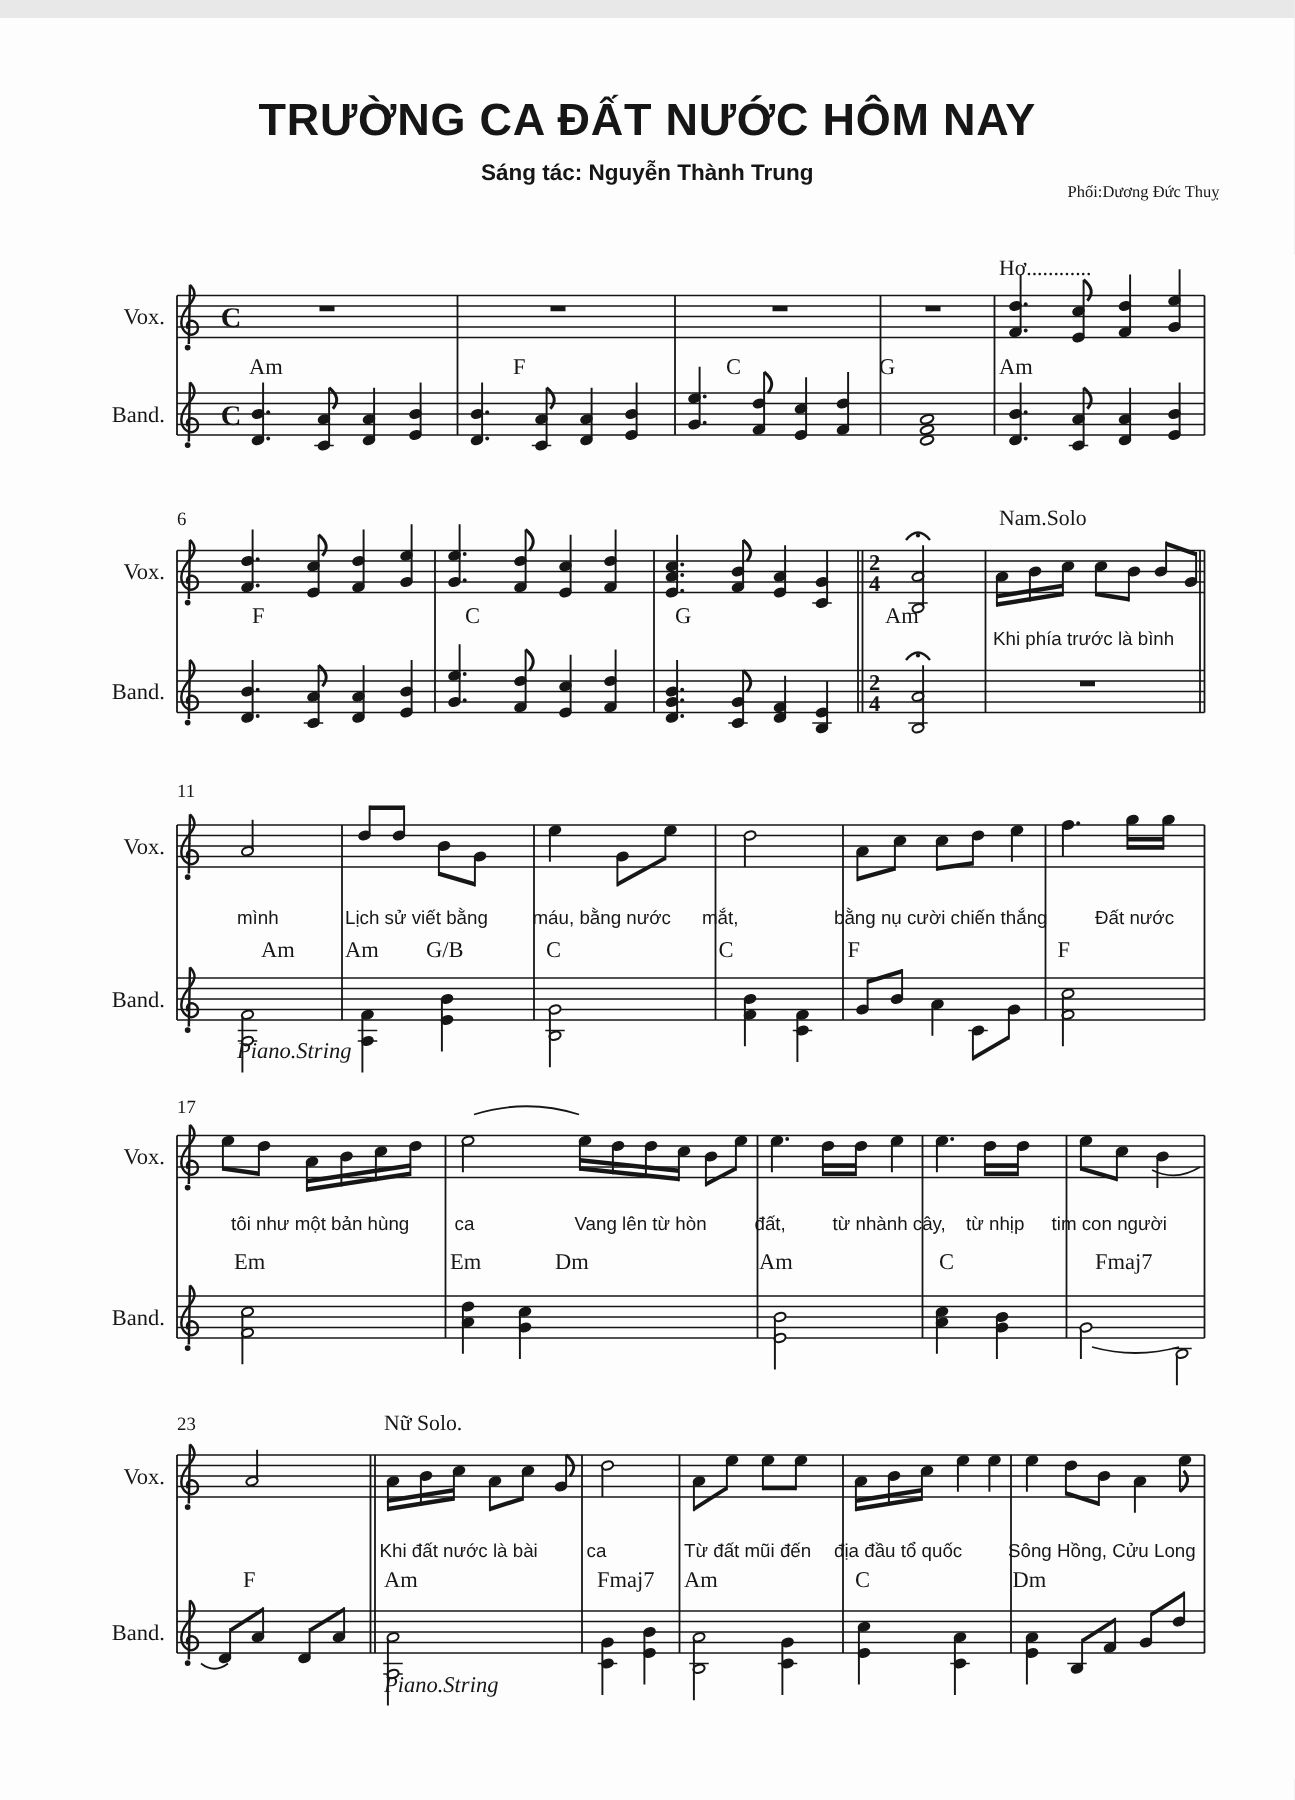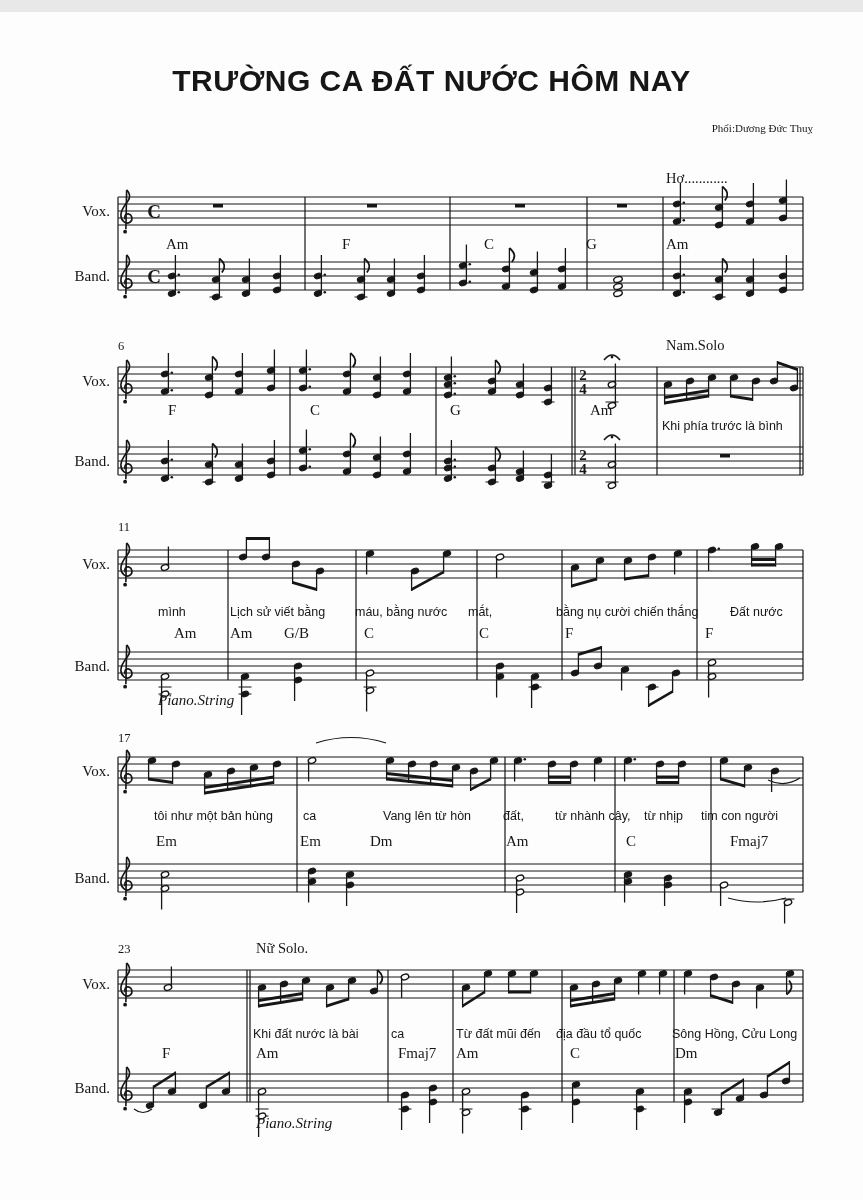--- a/index.html
+++ b/index.html
@@ -19,20 +19,21 @@
   .t-italic{font-family:"Liberation Serif",serif;font-style:italic;font-size:15px;}
   .t-label{font-family:"Liberation Serif",serif;font-size:15px;}
   .t-time{font-family:"Liberation Serif",serif;font-weight:bold;font-size:19px;}
   .t-time24{font-family:"Liberation Serif",serif;font-weight:bold;font-size:15px;}
 </style>
 </head>
 <body>
 
 <div class="page">
   <div class="hdr" id="title">TRƯỜNG CA ĐẤT NƯỚC HÔM NAY</div>
+  <div class="hdr" id="subtitle">Sáng tác: Nguyễn Thành Trung</div>
   <div id="arranger">Phối:Dương Đức Thuỵ</div>
   <svg id="score" width="863" height="1200" viewBox="0 0 863 1200">
       <g>
         <line x1="118" y1="185" x2="803" y2="185" stroke="#161616" stroke-width="1"></line>
         <line x1="118" y1="192" x2="803" y2="192" stroke="#161616" stroke-width="1"></line>
         <line x1="118" y1="199" x2="803" y2="199" stroke="#161616" stroke-width="1"></line>
         <line x1="118" y1="206" x2="803" y2="206" stroke="#161616" stroke-width="1"></line>
         <line x1="118" y1="213" x2="803" y2="213" stroke="#161616" stroke-width="1"></line>
         <line x1="118" y1="250" x2="803" y2="250" stroke="#161616" stroke-width="1"></line>
         <line x1="118" y1="257" x2="803" y2="257" stroke="#161616" stroke-width="1"></line>

